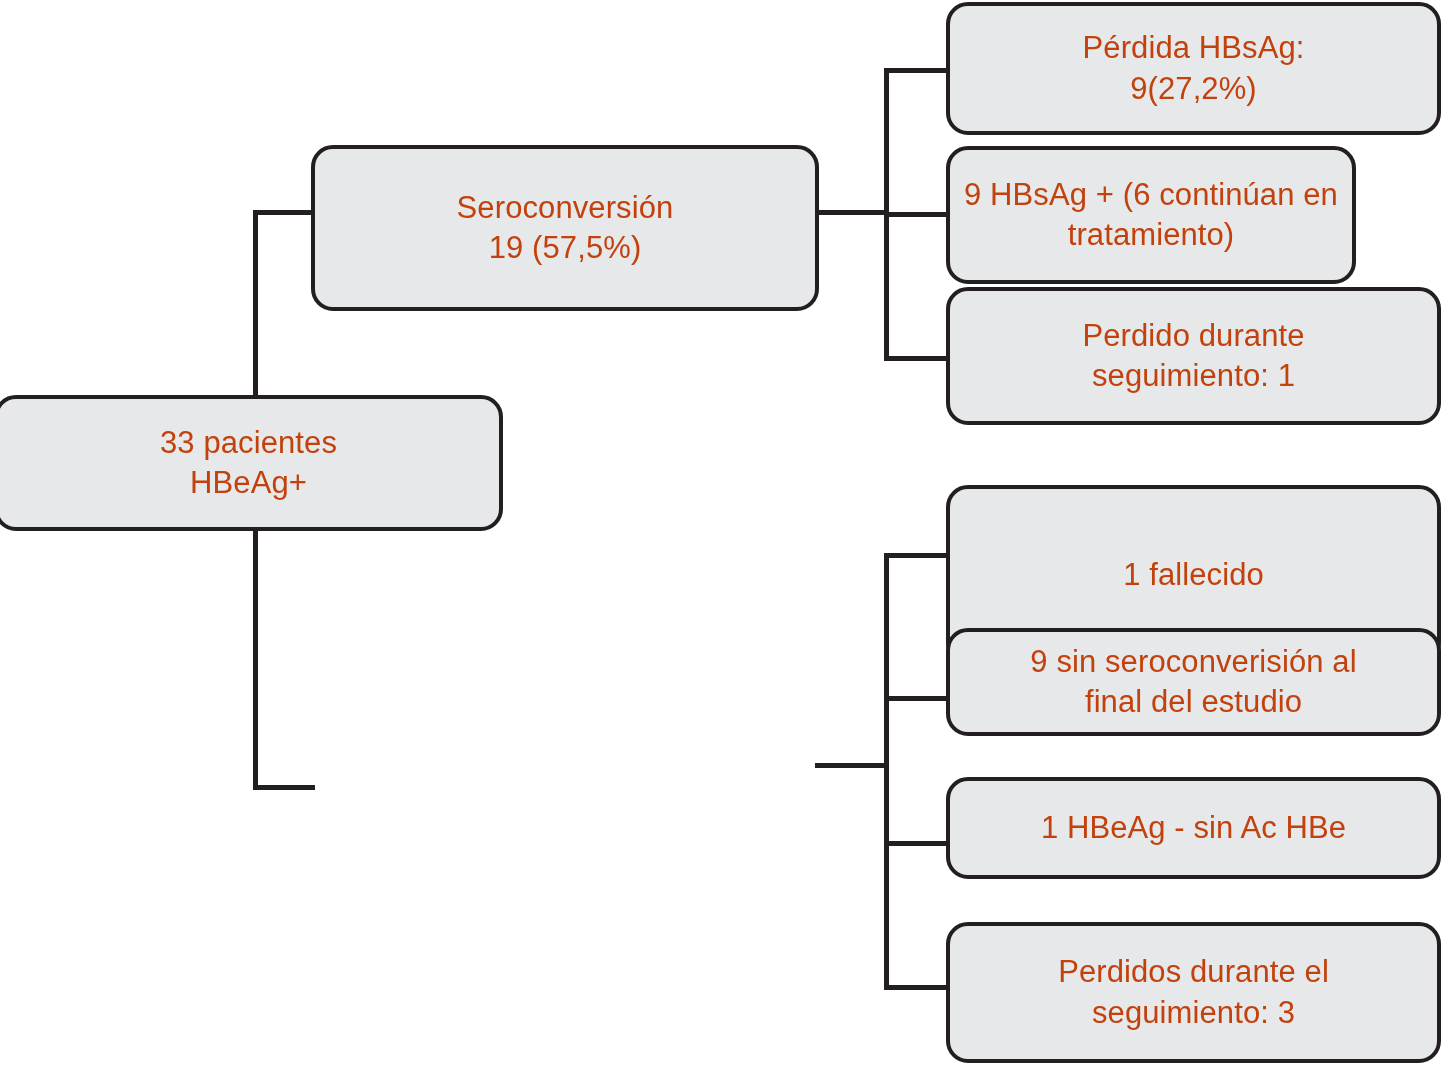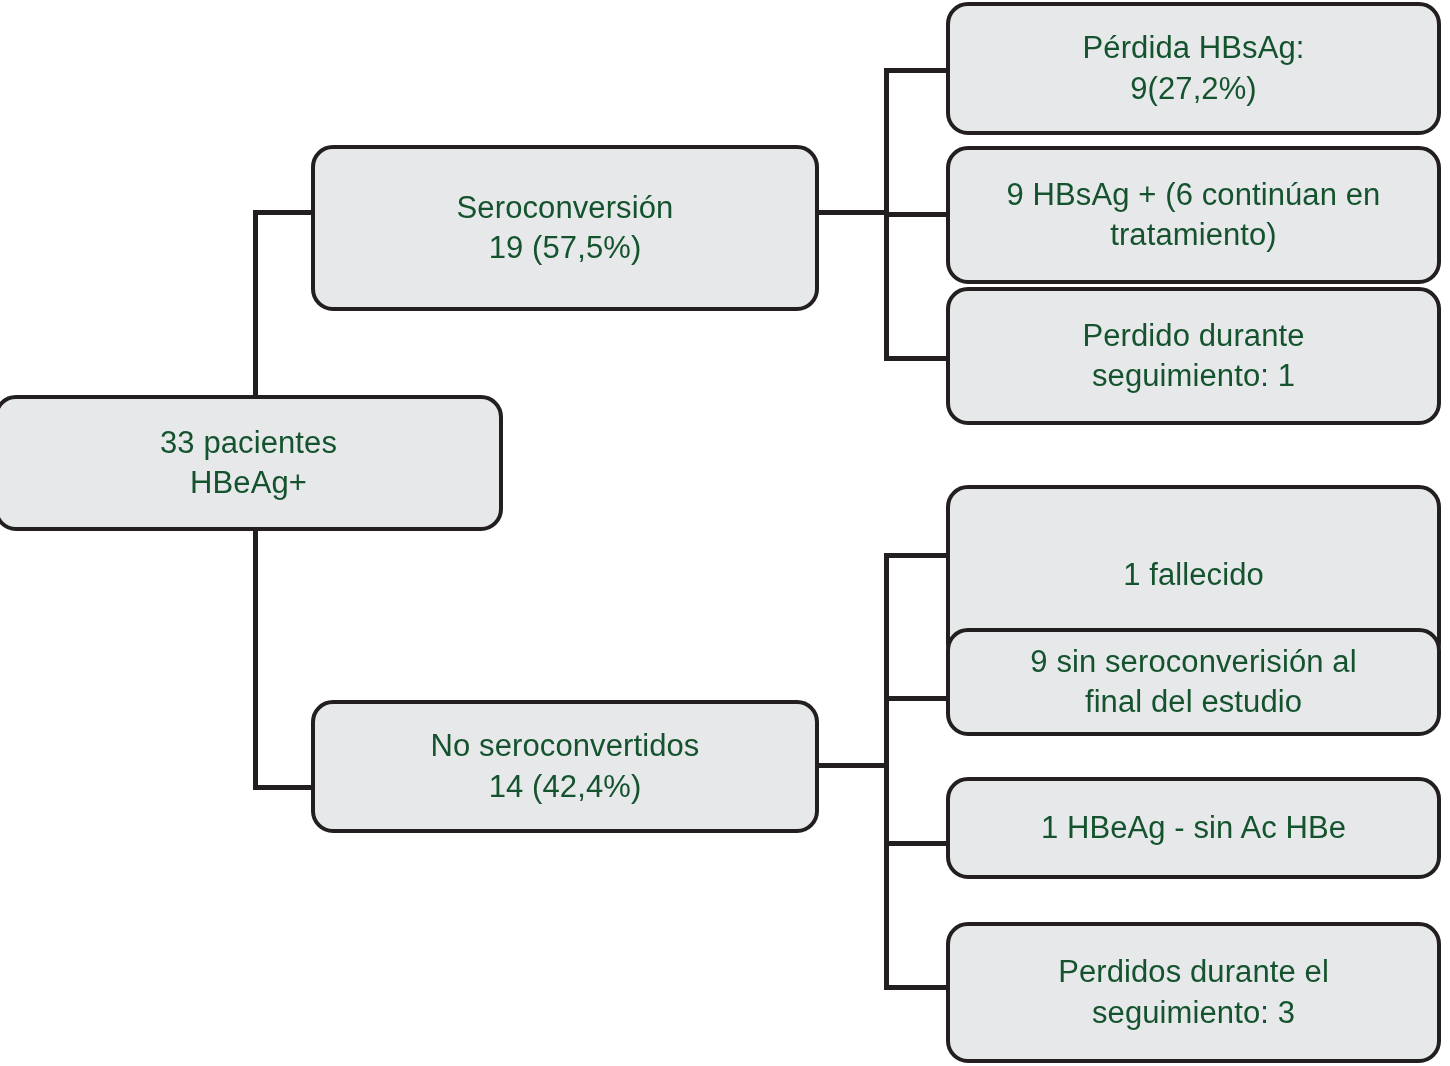--- a/index.html
+++ b/index.html
@@ -19,21 +19,21 @@
   .node {
     position: absolute;
     box-sizing: border-box;
     background: #e6e8ea;
     border: 4px solid #231f20;
     border-radius: 22px;
     display: flex;
     align-items: center;
     justify-content: center;
     text-align: center;
-    color: #14532d;
+    color: #c2410c;
     font-size: 31px;
     line-height: 1.30;
     letter-spacing: 0.1px;
     z-index: 3;
   }
   .node .txt {
     padding: 0 14px;
     white-space: pre-line;
   }
   
@@ -74,31 +74,27 @@
   <div class="node" style="left:-6px; top:395px; width:509px; height:136px;">
     <span class="txt">33 pacientes
 HBeAg+</span>
   </div>
 
   <div class="node" style="left:311px; top:145px; width:508px; height:166px;">
     <span class="txt">Seroconversión
 19 (57,5%)</span>
   </div>
 
-  <div class="node" style="left:311px; top:700px; width:508px; height:133px;">
-    <span class="txt">No seroconvertidos
-14 (42,4%)</span>
-  </div>
 
   <div class="node" style="left:946px; top:2px; width:495px; height:133px;">
     <span class="txt">Pérdida HBsAg:
 9(27,2%)</span>
   </div>
 
-  <div class="node" style="left:946px; top:146px; width:495px; height:138px;">
+  <div class="node" style="left:946px; top:146px; width:410px; height:138px;">
     <span class="txt">9 HBsAg + (6 continúan en
 tratamiento)</span>
   </div>
 
   <div class="node" style="left:946px; top:287px; width:495px; height:138px;text-align:center;">
     <span class="txt">Perdido durante
 seguimiento: 1</span>
   </div>
 
   <div class="node" style="left:946px; top:485px; width:495px; height:180px;">

